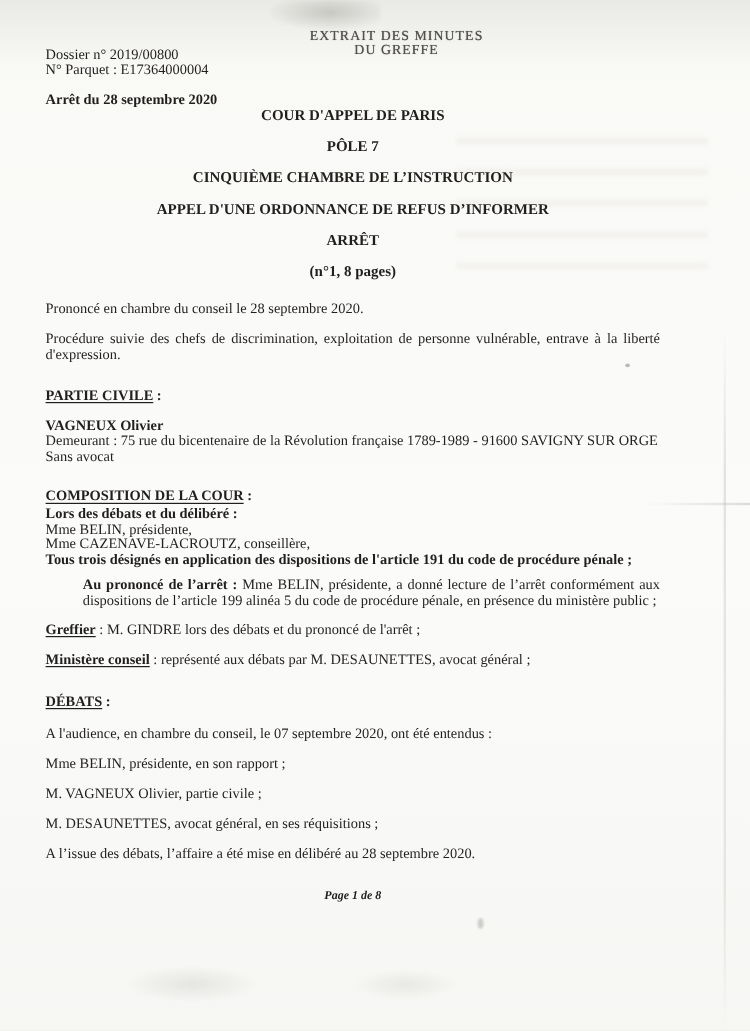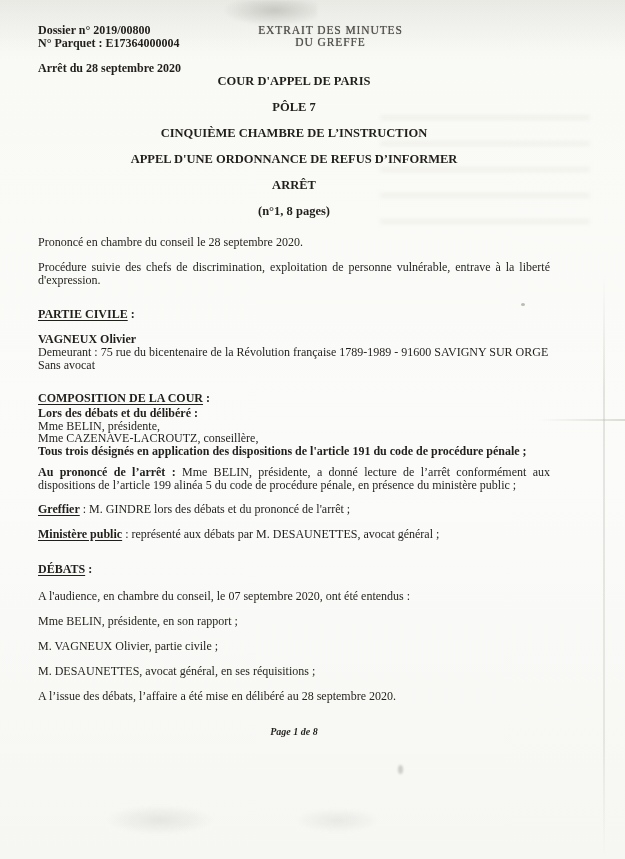--- a/index.html
+++ b/index.html
@@ -15,31 +15,31 @@
   }
   .content {
     position:absolute; left:38px; top:0; width:512px;
     font-size:12px; line-height:13px;
   }
   .bold { font-weight:bold; }
   .underlined { text-decoration:underline; text-underline-offset:2px; }
   .justify { text-align:justify; }
   .h-center { text-align:center; font-weight:bold; font-size:12.5px;font-family:Liberation Serif, serif; }
 
-  .block-refs      { margin-top:24px; font-weight:bold; }
+  .block-refs      { margin-top:39px; font-weight:normal; }
   .block-arret     { margin-top:12px; font-weight:bold; }
   .hc-0 { margin-top:0; }
   .hc-n { margin-top:13px; }
   .p-pronounce     { margin-top:18px; }
   .p-procedure     { margin-top:12px; }
   .h-partie        { margin-top:21px; font-weight:bold; }
   .block-party     { margin-top:12px; }
   .h-composition   { margin-top:20px; font-weight:bold; }
   .block-delib     { margin-top:2px; line-height:12.5px; }
-  .p-aupronounce   { margin-top:9px; }
+  .p-aupronounce   { margin-top:9px;margin-left:31px; }
   .p-greffier      { margin-top:11px; }
   .p-ministere     { margin-top:12px; }
   .h-debats        { margin-top:22px; font-weight:bold; }
   .p-audience      { margin-top:14px; }
   .p-line          { margin-top:12px; }
   .footer-page     { margin-top:22px; text-align:center; font-weight:bold; font-style:italic; font-size:10px; }
 
   .stamp {
     position:absolute; left:253px; top:25px; width:155px;
     text-align:center;
@@ -150,21 +150,21 @@
 
     <div class="p-aupronounce justify">
       <span class="bold">Au prononcé de l’arrêt :</span><span> Mme BELIN, présidente, a donné lecture de l’arrêt conformément aux dispositions de l’article 199 alinéa 5 du code de procédure pénale, en présence du ministère public ;</span>
     </div>
 
     <div class="p-greffier">
       <span class="bold underlined">Greffier</span><span> : M. GINDRE lors des débats et du prononcé de l'arrêt ;</span>
     </div>
 
     <div class="p-ministere">
-      <span class="bold underlined">Ministère public</span><span> : représenté aux débats par M. DESAUNETTES, avocat général ;</span>
+      <span class="bold underlined">Ministère conseil</span><span> : représenté aux débats par M. DESAUNETTES, avocat général ;</span>
     </div>
 
     <div class="h-debats">
       <span class="underlined">DÉBATS</span><span> :</span>
     </div>
 
     <div class="p-audience">A l'audience, en chambre du conseil, le 07 septembre 2020, ont été entendus :</div>
     <div class="p-line">Mme BELIN, présidente, en son rapport ;</div>
     <div class="p-line">M. VAGNEUX Olivier, partie civile ;</div>
     <div class="p-line">M. DESAUNETTES, avocat général, en ses réquisitions ;</div>

